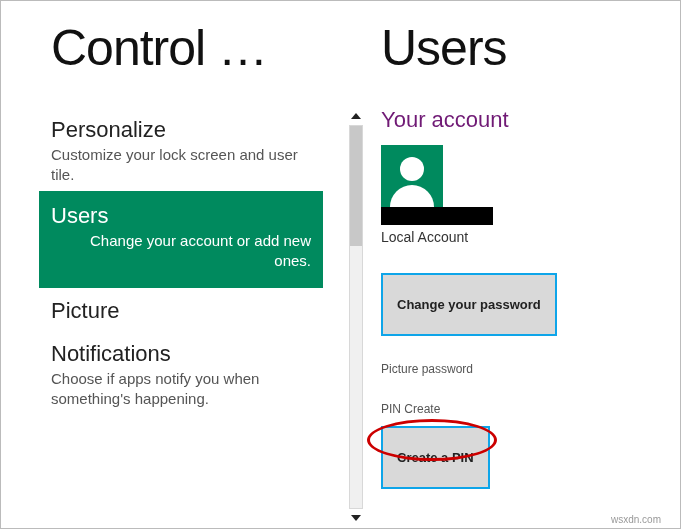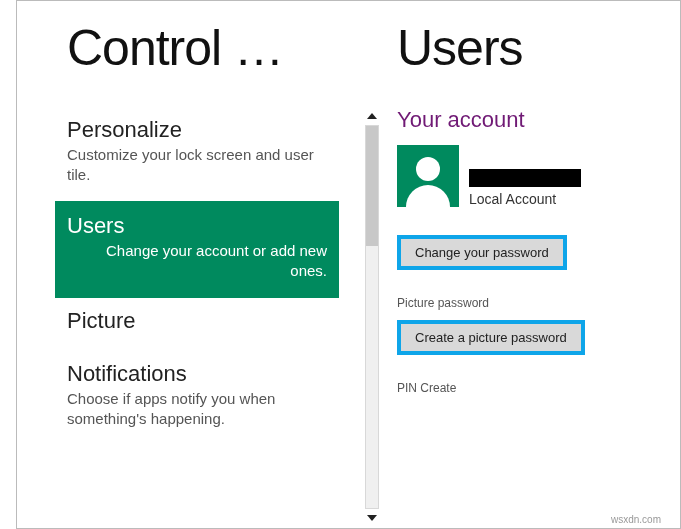--- a/index.html
+++ b/index.html
@@ -12,21 +12,20 @@
       background: #fff;
       width: 681px;
       height: 529px;
       overflow: hidden;
       position: relative;
     }
     .container {
       display: flex;
       height: 100%;
       border: 1px solid #bbb;
-      margin-left: 16px;
     }
     .left-panel {
       width: 350px;
       padding: 18px 0 0 50px;
       position: relative;
     }
     .right-panel {
       flex: 1;
       padding: 18px 20px 0 30px;
     }
@@ -40,21 +39,21 @@
       overflow: hidden;
     }
     .scroll-wrap {
       position: relative;
       height: 420px;
     }
     .sidebar-list {
       width: 272px;
     }
     .sidebar-item {
-      padding: 10px 12px 14px 0;
+      padding: 10px 12px 4px 0;
       border-bottom: 1px solid transparent;
     }
     .sidebar-item h3 {
       font-size: 22px;
       font-weight: 300;
       color: #222;
       margin-bottom: 2px;
     }
     .sidebar-item p {
       font-size: 15px;
@@ -110,22 +109,23 @@
     }
     .section-header {
       font-size: 22px;
       font-weight: 400;
       color: #701a75;
       margin-bottom: 12px;
       margin-top: 20px;
     }
     .account-row {
       display: flex;
-      align-items: flex-end;
+      align-items: flex-start;
       margin-bottom: 28px;
+      flex-direction: column;
     }
     .avatar {
       width: 62px;
       height: 62px;
       background: #008A5E;
       position: relative;
       margin-right: 10px;
       overflow: hidden;
     }
     .avatar-head {
@@ -154,24 +154,24 @@
       height: 18px;
       background: #000;
       margin-bottom: 4px;
     }
     .account-type {
       font-size: 14px;
       color: #333;
     }
     .win-button {
       background: #d9d9d9;
-      border: 4px solid #0ea5e9;
-      padding: 6px 14px;
+      border: 2px solid #0ea5e9;
+      padding: 22px 14px;
       font-size: 13px;
-      font-weight: 400;
+      font-weight: 700;
       color: #222;
       cursor: pointer;
       display: inline-block;
       font-family: inherit;
     }
     .sub-label {
       font-size: 12px;
       color: #555;
       margin-bottom: 10px;
       margin-top: 26px;
@@ -260,20 +260,23 @@
       </div>
       <div class="account-text">
         <div class="redacted"></div>
         <div class="account-type">Local Account</div>
       </div>
     </div>
 
     <button class="win-button">Change your password</button>
 
     <div class="sub-label">Picture password</div>
-    <button class="win-button">Create a picture password</button>
 
     <div class="sub-label">PIN Create</div>
+    <div class="pin-wrap">
+      <button class="win-button">Create a PIN</button>
+      <div class="highlight-ellipse"></div>
+    </div>
 
   </div>
 </div>
 
 <div class="watermark">wsxdn.com</div>
 
 </body></html>

